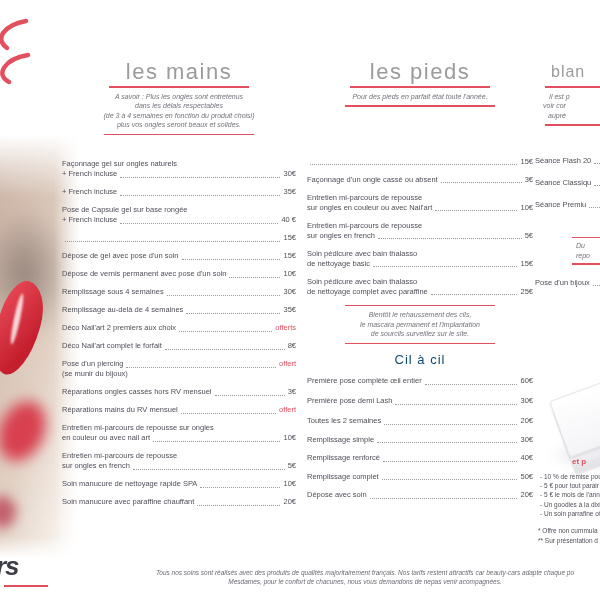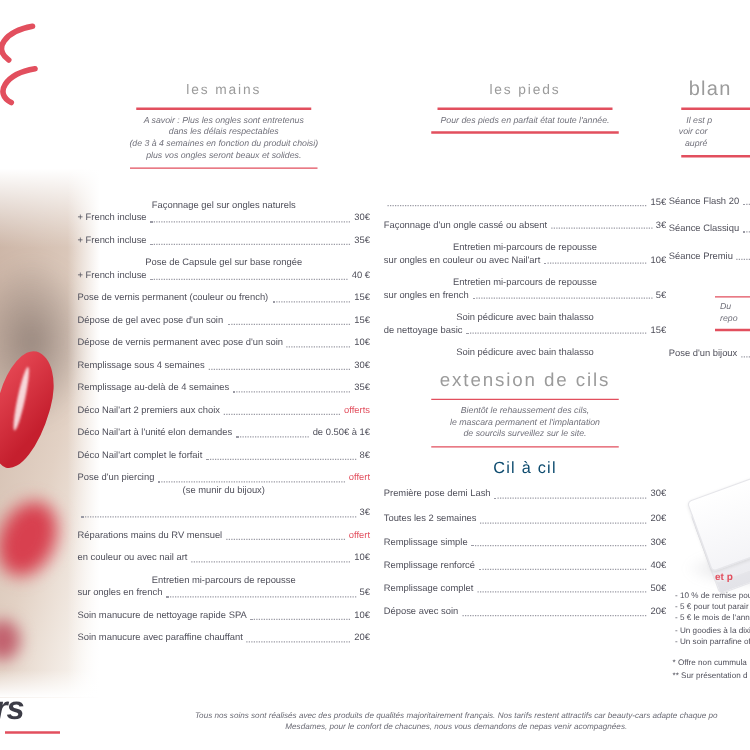--- a/index.html
+++ b/index.html
@@ -5,30 +5,30 @@
   html,body{margin:0;padding:0;background:#fff;}
   .page{position:relative;width:600px;height:600px;background:#fff;overflow:hidden;
         font-family:"Liberation Sans",sans-serif;color:#4f4f5a;}
 
   
   .col{position:absolute;top:62px;}
   .col1{left:62px;width:234px;}
   .col2{left:307px;width:226px;}
   .col3{left:535px;width:150px;}
 
-  .col-title{margin:0;font-weight:400;font-size:11px;line-height:20px;color:#9b9b9b;
+  .col-title{margin:0;font-weight:400;font-size:22px;line-height:20px;color:#9b9b9b;
              letter-spacing:1.5px;text-align:center;}
   .sub-title{margin:8px 0 9px;font-weight:400;font-size:13px;line-height:15px;color:#0c4a6e;
              letter-spacing:1px;text-align:center;}
   .rule{height:1.5px;background:#e24f5e;margin:4px auto;}
   .w140{width:140px;} .w150{width:150px;}
   .note{font-style:italic;font-size:7px;line-height:9.5px;color:#71717b;text-align:center;}
 
   
-  .items{font-size:7.5px;line-height:10px;text-align:center;}
+  .items{font-size:7.5px;line-height:10px;}
   .item{margin-bottom:8px;}
   .row{display:flex;align-items:flex-end;}
   .lbl{white-space:nowrap;}
   .dots{flex:1;min-width:8px;border-bottom:1px dotted #9a9aa4;margin:0 3px 1.5px 3px;}
   .price{white-space:nowrap;color:#4f4f5a;}
   .price.red{color:#e24f5e;}
   .pre,.post{white-space:nowrap;}
 
   .cils-items .item{margin-bottom:10px;}
   .rempl-items .item{margin-bottom:8.5px;}
@@ -152,21 +152,20 @@
             <span class="lbl">+ French incluse</span>
             <span class="dots"></span>
             <span class="price">40 €</span>
           </div>
 
         </div>
 
         <div class="item">
 
           <div class="row">
-            <span class="lbl">Pose de vernis permanent (couleur ou french)</span>
             <span class="dots"></span>
             <span class="price">15€</span>
           </div>
 
         </div>
 
         <div class="item">
 
           <div class="row">
             <span class="lbl">Dépose de gel avec pose d'un soin</span>
@@ -209,29 +208,20 @@
         <div class="item">
 
           <div class="row">
             <span class="lbl">Déco Nail'art 2 premiers aux choix</span>
             <span class="dots"></span>
             <span class="price red">offerts</span>
           </div>
 
         </div>
 
-        <div class="item">
-
-          <div class="row">
-            <span class="lbl">Déco Nail'art à l'unité elon demandes</span>
-            <span class="dots"></span>
-            <span class="price">de 0.50€ à 1€</span>
-          </div>
-
-        </div>
 
         <div class="item">
 
           <div class="row">
             <span class="lbl">Déco Nail'art complet le forfait</span>
             <span class="dots"></span>
             <span class="price">8€</span>
           </div>
 
         </div>
@@ -242,37 +232,39 @@
             <span class="lbl">Pose d'un piercing</span>
             <span class="dots"></span>
             <span class="price red">offert</span>
           </div>
           <div class="post">(se munir du bijoux)</div>
         </div>
 
         <div class="item">
 
           <div class="row">
+            <span class="lbl">Réparations ongles cassés hors RV mensuel</span>
             <span class="dots"></span>
             <span class="price">3€</span>
           </div>
 
         </div>
 
         <div class="item">
 
           <div class="row">
             <span class="lbl">Réparations mains du RV mensuel</span>
             <span class="dots"></span>
             <span class="price red">offert</span>
           </div>
 
         </div>
 
         <div class="item">
+          <div class="pre">Entretien mi-parcours de repousse sur ongles</div>
           <div class="row">
             <span class="lbl">en couleur ou avec nail art</span>
             <span class="dots"></span>
             <span class="price">10€</span>
           </div>
 
         </div>
 
         <div class="item">
           <div class="pre">Entretien mi-parcours de repousse</div>
@@ -354,36 +346,47 @@
           <div class="pre">Soin pédicure avec bain thalasso</div>
           <div class="row">
             <span class="lbl">de nettoyage basic</span>
             <span class="dots"></span>
             <span class="price">15€</span>
           </div>
         </div>
 
         <div class="item">
           <div class="pre">Soin pédicure avec bain thalasso</div>
+          <div class="row">
+            <span class="lbl">de nettoyage complet avec paraffine</span>
+            <span class="dots"></span>
+            <span class="price">25€</span>
+          </div>
         </div>
       </div>
 
     <div style="margin-top:8px;">
-      <h2 class="col-title" style="font-size:15px;">extension de cils</h2>
       <div class="rule w150"></div>
       <div class="note">
         <div>Bientôt le rehaussement des cils,</div>
         <div>le mascara permanent et l'implantation</div>
         <div>de sourcils surveillez sur le site.</div>
       </div>
       <div class="rule w150"></div>
 
       <h3 class="sub-title">Cil à cil</h3>
       <div class="items cils-items">
 
+          <div class="item">
+            <div class="row">
+              <span class="lbl">Première pose complète œil entier</span>
+              <span class="dots"></span>
+              <span class="price">60€</span>
+            </div>
+          </div>
 
           <div class="item">
             <div class="row">
               <span class="lbl">Première pose demi Lash</span>
               <span class="dots"></span>
               <span class="price">30€</span>
             </div>
           </div>
         </div>
 

